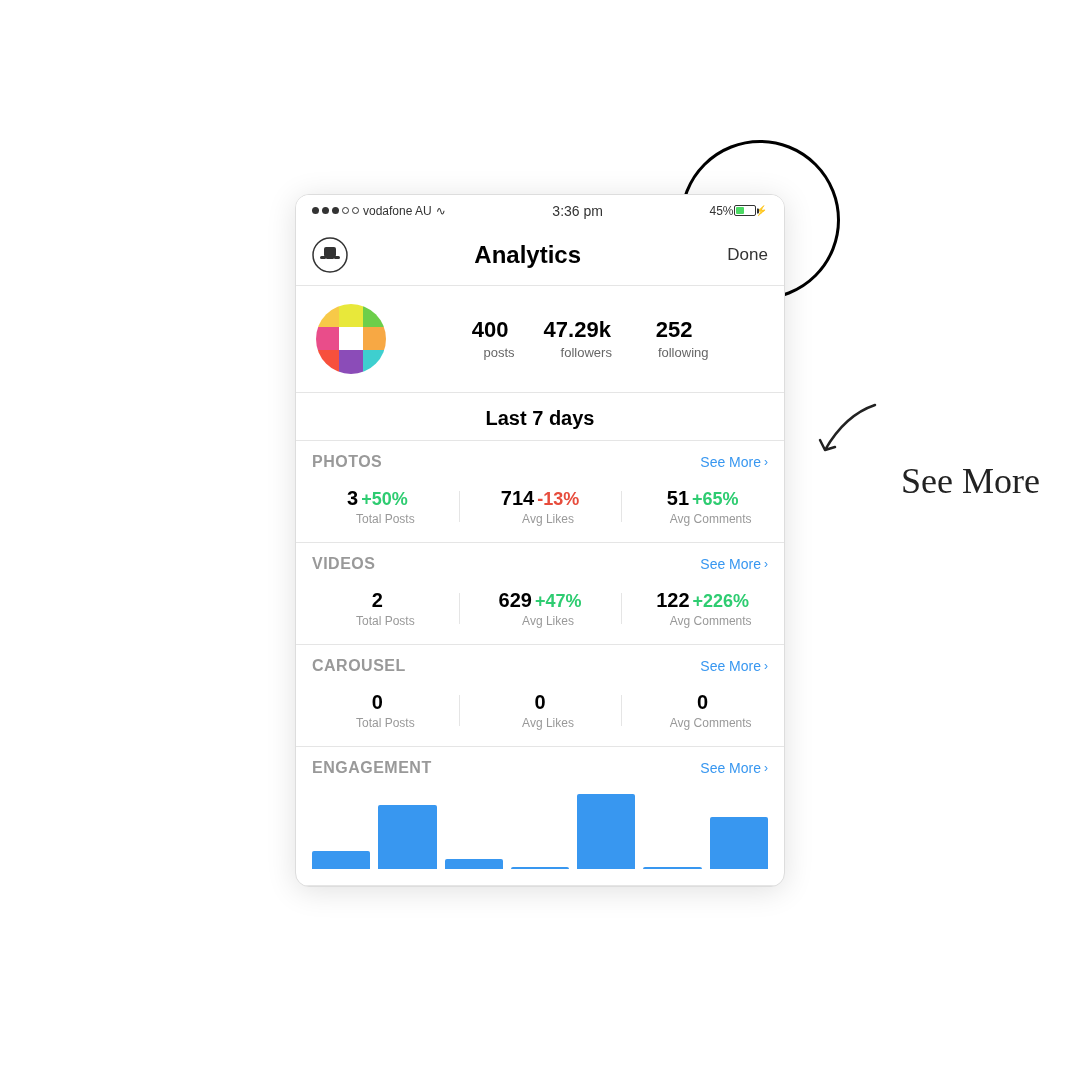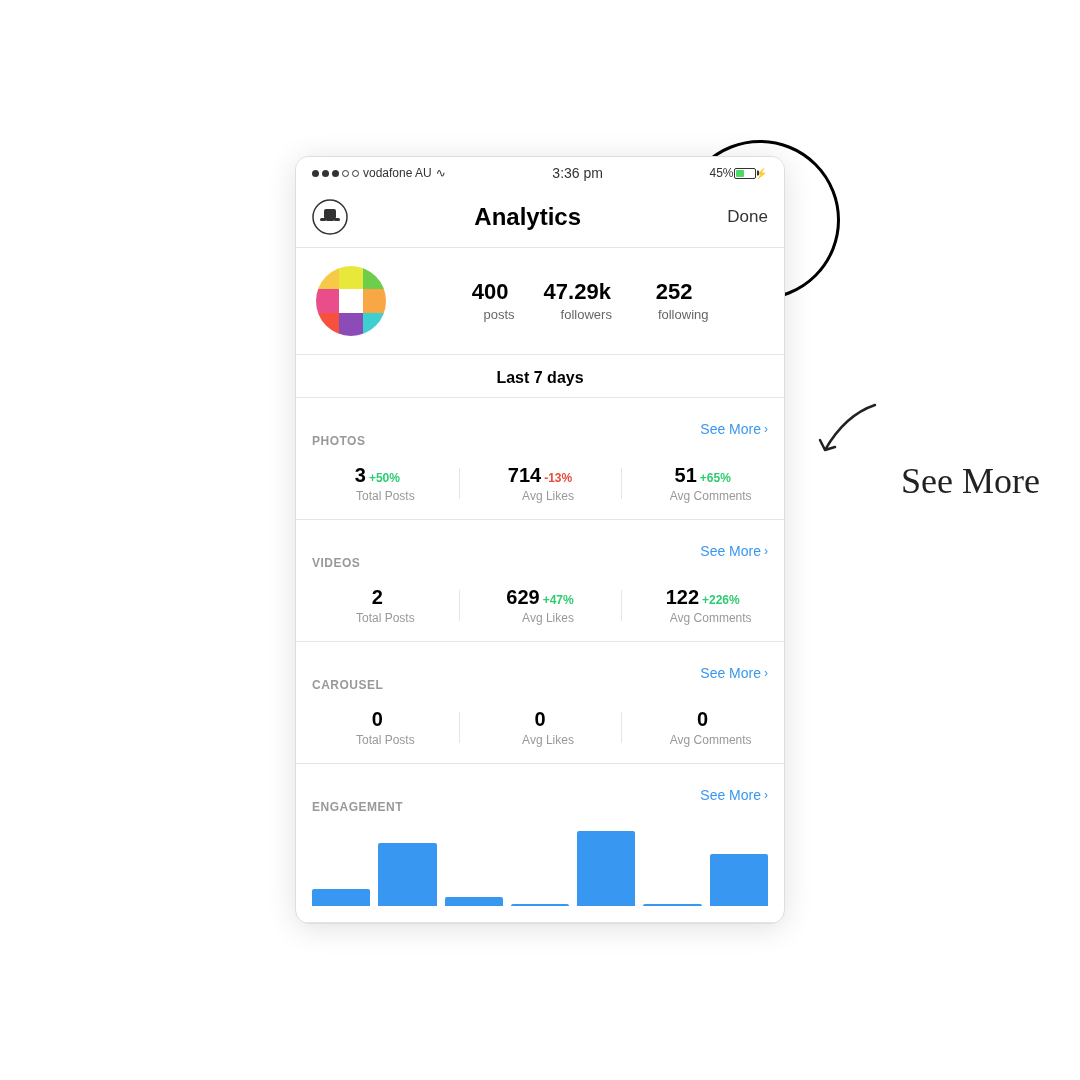--- a/index.html
+++ b/index.html
@@ -130,42 +130,41 @@
       justify-content: center;
     }
     .stat-item { text-align: center; }
     .stat-value { font-size: 22px; font-weight: 600; color: #000; display: block; }
     .stat-label { font-size: 13px; color: #666; margin-left: 18px; }
 
     
     .period-row {
       text-align: center;
       padding: 14px 0 10px;
-      font-size: 16px;
+      font-size: 20px;
       font-weight: 600;
       color: #000;
       border-bottom: 1px solid #e5e5e5;
     }
 
     .section {
       border-bottom: 1px solid #e5e5e5;
     }
     .section-header {
       display: flex;
       justify-content: space-between;
       align-items: center;
       padding: 12px 16px 8px;
     }
     .section-title {
-      font-size: 12px;
+      font-size: 16px;
       font-weight: 600;
       color: #999;
       letter-spacing: 0.5px;
       text-transform: uppercase;
-      margin-top: 24px;
     }
     .see-more-link {
       font-size: 14px;
       color: #3897f0;
       display: flex;
       align-items: center;
       gap: 3px;
     }
     .chevron { font-size: 12px; color: #3897f0; }
 
@@ -184,21 +183,21 @@
       left: 0; top: 4px; bottom: 4px;
       width: 1px;
       background: #e5e5e5;
     }
     .metric-value {
       font-size: 20px;
       font-weight: 600;
       color: #000;
     }
     .metric-change {
-      font-size: 12px;
+      font-size: 18px;
       margin-left: 3px;
     }
     .metric-change.positive { color: #2ecc71; }
     .metric-change.negative { color: #e74c3c; }
     .metric-label {
       font-size: 12px;
       color: #999;
       display: block;
       margin-top: 2px;
       padding-left: 16px;

